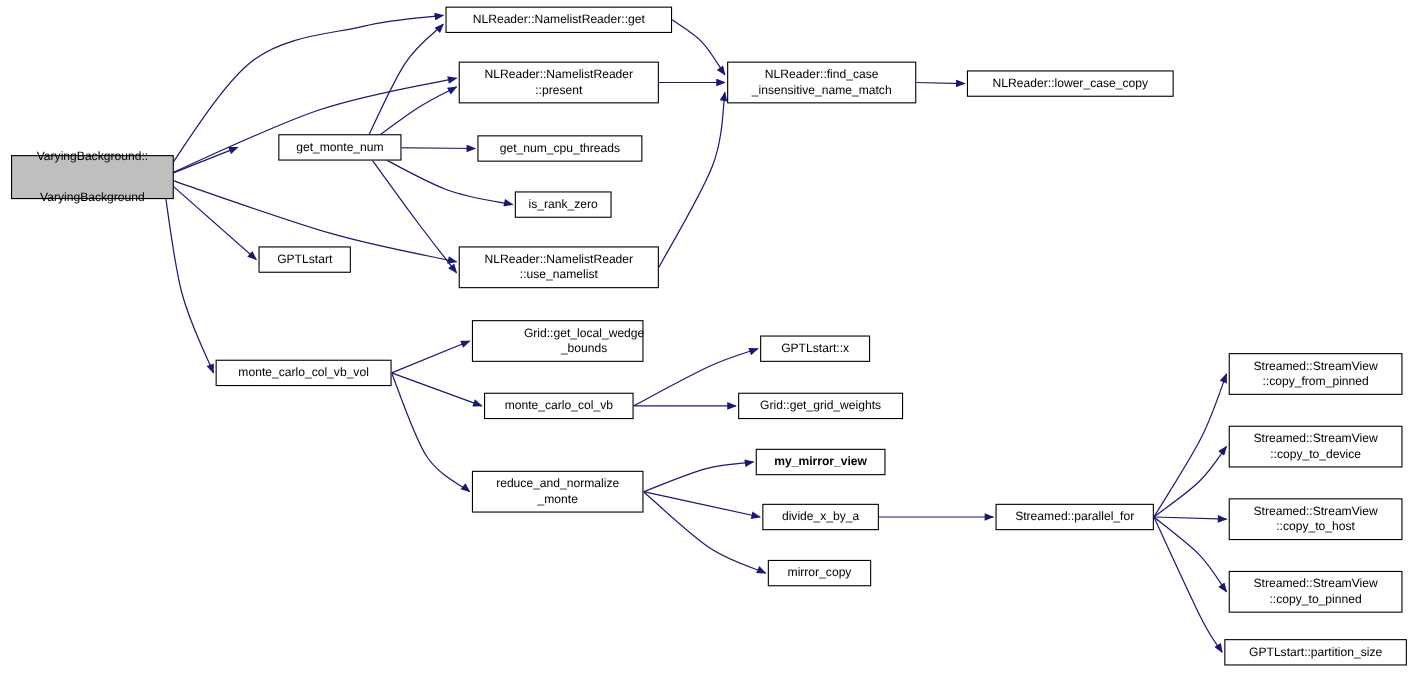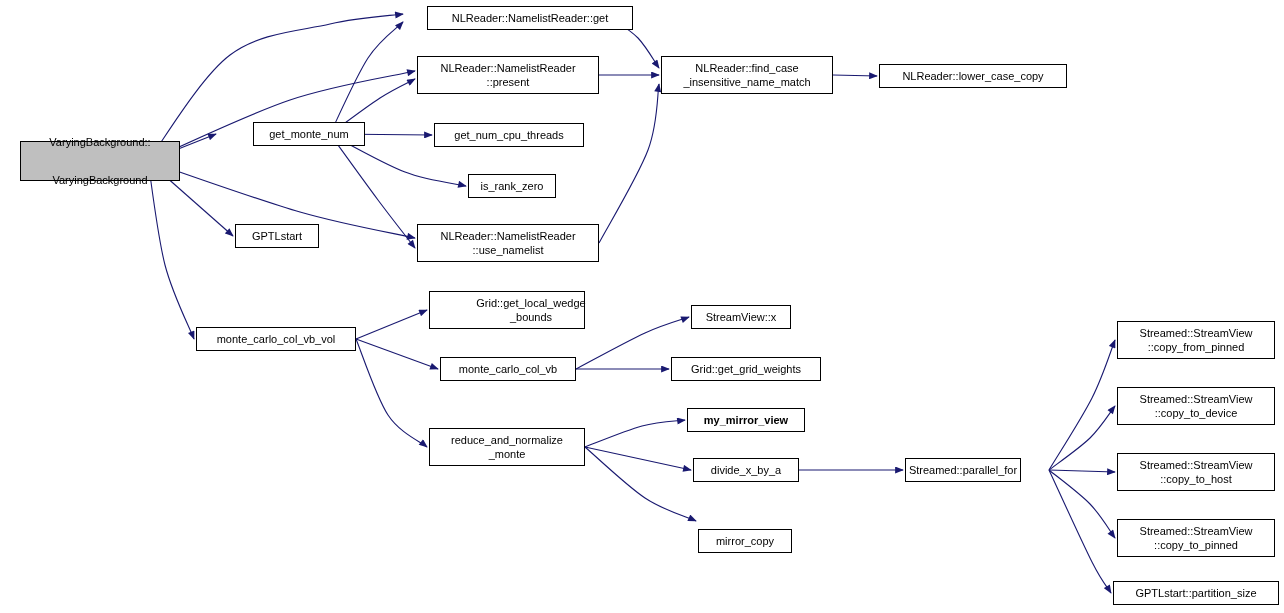--- a/index.html
+++ b/index.html
@@ -70,25 +70,25 @@
       <path d="M585,447 L691,470" class="edge" marker-end="url(#arrow)"></path>
       <path d="M585,447 C595,455.5 626.5,485.6666666666667 645,498 C663.5,510.3333333333333 687.5,517.1666666666666 696,521" class="edge" marker-end="url(#arrow)"></path>
       <path d="M799,470 L903,470" class="edge" marker-end="url(#arrow)"></path>
       <path d="M1049,470 C1056.1666666666667,458 1081,419.6666666666667 1092,398 C1103,376.3333333333333 1111.1666666666667,349.6666666666667 1115,340" class="edge" marker-end="url(#arrow)"></path>
       <path d="M1049,470 C1055.8333333333333,464.6666666666667 1079,448.6666666666667 1090,438 C1101,427.3333333333333 1110.8333333333333,411.3333333333333 1115,406" class="edge" marker-end="url(#arrow)"></path>
       <path d="M1049,470 L1115,472" class="edge" marker-end="url(#arrow)"></path>
       <path d="M1049,470 C1055.8333333333333,475.6666666666667 1079,492.6666666666667 1090,504 C1101,515.3333333333334 1110.8333333333333,532.3333333333334 1115,538" class="edge" marker-end="url(#arrow)"></path>
       <path d="M1049,470 C1056.1666666666667,485.3333333333333 1081.6666666666667,541.5 1092,562 C1102.3333333333333,582.5 1107.8333333333333,587.8333333333334 1111,593" class="edge" marker-end="url(#arrow)"></path>
     </svg>
   <div id="node-layer">
-      <div class="node root" style="left: 20px; top: 141px; width: 160px; height: 40px; gap: 24px;">
+      <div class="node root" style="left: 10px; top: 141px; width: 148px; height: 40px; gap: 24px;">
         <span>VaryingBackground::</span>
         <span>VaryingBackground</span>
       </div>
-      <div class="node" style="left: 427px; top: 6px; width: 206px; height: 24px;">
+      <div class="node" style="left: 405px; top: 6px; width: 206px; height: 24px;">
         <span>NLReader::NamelistReader::get</span>
       </div>
       <div class="node" style="left: 417px; top: 56px; width: 182px; height: 38px;">
         <span>NLReader::NamelistReader</span>
         <span>::present</span>
       </div>
       <div class="node" style="left: 661px; top: 56px; width: 172px; height: 38px;">
         <span>NLReader::find_case</span>
         <span>_insensitive_name_match</span>
       </div>
@@ -112,42 +112,42 @@
         <span>::use_namelist</span>
       </div>
       <div class="node" style="left: 196px; top: 327px; width: 160px; height: 24px;">
         <span>monte_carlo_col_vb_vol</span>
       </div>
       <div class="node" style="left: 429px; top: 291px; width: 156px; height: 38px; padding-left: 48px;">
         <span>Grid::get_local_wedge</span>
         <span>_bounds</span>
       </div>
       <div class="node" style="left: 691px; top: 305px; width: 100px; height: 24px;">
-        <span>StreamView::x</span>
+        <span>GPTLstart::x</span>
       </div>
       <div class="node" style="left: 440px; top: 357px; width: 136px; height: 24px;">
         <span>monte_carlo_col_vb</span>
       </div>
       <div class="node" style="left: 671px; top: 357px; width: 150px; height: 24px;">
         <span>Grid::get_grid_weights</span>
       </div>
       <div class="node" style="left: 687px; top: 408px; width: 118px; height: 24px; font-weight: bold;">
         <span>my_mirror_view</span>
       </div>
       <div class="node" style="left: 429px; top: 428px; width: 156px; height: 38px;">
         <span>reduce_and_normalize</span>
         <span>_monte</span>
       </div>
       <div class="node" style="left: 693px; top: 458px; width: 106px; height: 24px;">
         <span>divide_x_by_a</span>
       </div>
-      <div class="node" style="left: 698px; top: 529px; width: 94px; height: 24px;">
+      <div class="node" style="left: 698px; top: 509px; width: 94px; height: 24px;">
         <span>mirror_copy</span>
       </div>
-      <div class="node" style="left: 905px; top: 458px; width: 116px; height: 24px;">
+      <div class="node" style="left: 905px; top: 458px; width: 144px; height: 24px;">
         <span>Streamed::parallel_for</span>
       </div>
       <div class="node" style="left: 1117px; top: 321px; width: 158px; height: 38px;">
         <span>Streamed::StreamView</span>
         <span>::copy_from_pinned</span>
       </div>
       <div class="node" style="left: 1117px; top: 387px; width: 158px; height: 38px;">
         <span>Streamed::StreamView</span>
         <span>::copy_to_device</span>
       </div>

